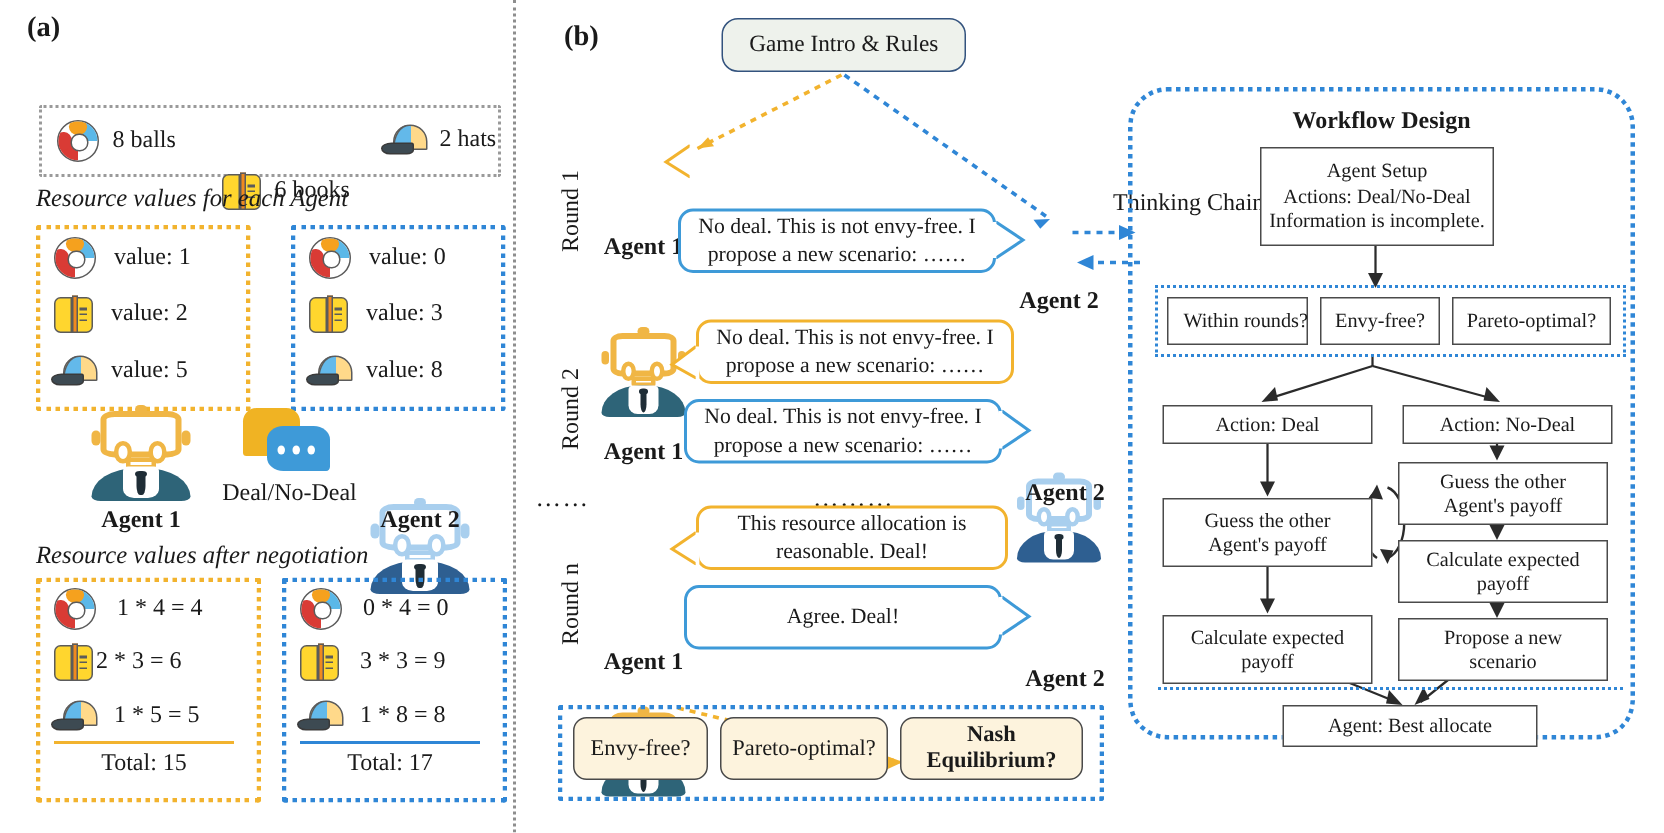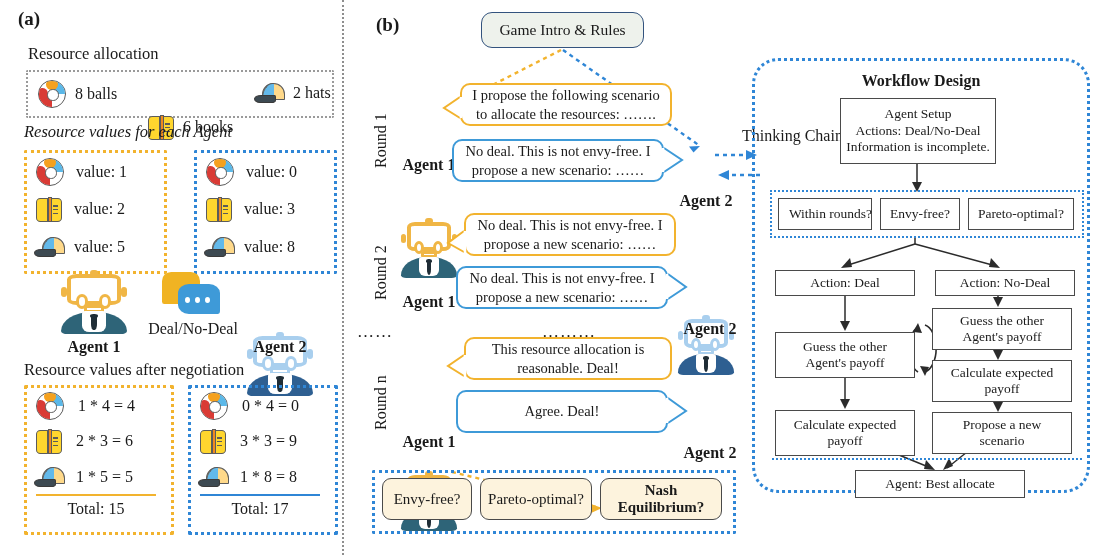--- a/index.html
+++ b/index.html
@@ -91,21 +91,20 @@
 </style>
 </head>
 <body>
 
 <div id="root">
 
   <div class="abs vdiv" style="left:342px;top:0;height:555px;"></div>
 
   <div class="abs panel-label" style="left:18px;top:8px;">(a)</div>
 
-  <div class="abs sec-title" style="left:28px;top:44px;">Resource allocation</div>
 
   <div class="abs dotbox-gray" style="left:26px;top:70px;width:304px;height:44px;"></div>
 
   <div class="abs res-row" style="left:38px;top:80px;">
     <span class="ico ball" style="width:26px;height:26px;">
       <span class="q seg-r"></span>
         <span class="q seg-b"></span>
         <span class="q seg-o"></span>
         <span class="q seg-r2"></span>
         <span class="ctr"></span>
@@ -233,21 +232,21 @@
       <span class="earR" style="background:#a9cfee;"></span>
     <span class="ant" style="background:#a9cfee;"></span>
     <span class="neck" style="border-color:#a9cfee;"></span>
     <span class="body" style="background:#2e5f91;"></span>
     <span class="shirt"></span>
       <span class="tieknot"></span>
       <span class="tie"></span>
   </div>
   <div class="abs agent-name" style="left:238px;top:338px;width:84px;">Agent 2</div>
 
-  <div class="abs sec-title" style="left:24px;top:360px;">Resource values after negotiation</div>
+  <div class="abs sec-title" style="left:24px;top:360px;font-style:italic;">Resource values after negotiation</div>
 
   <div class="abs dotbox-yellow" style="left:24px;top:385px;width:144px;height:144px;"></div>
   <div class="abs res-row" style="left:36px;top:392px;">
     <span class="ico ball" style="width:26px;height:26px;">
       <span class="q seg-r"></span>
         <span class="q seg-b"></span>
         <span class="q seg-o"></span>
         <span class="q seg-r2"></span>
         <span class="ctr"></span>
     </span>
@@ -255,21 +254,21 @@
   </div>
   <div class="abs res-row" style="left:36px;top:428px;">
     <span class="ico book" style="width:26px;height:26px;">
       <span class="pg pgL"></span>
         <span class="pg pgR"></span>
         <span class="spine"></span>
       <span class="ln" style="top:36%"></span>
         <span class="ln" style="top:50%"></span>
         <span class="ln" style="top:64%"></span>
     </span>
-    <span class="res-txt" style="margin-left:14px;">2 * 3 = 6</span>
+    <span class="res-txt" style="margin-left:2px;">2 * 3 = 6</span>
   </div>
   <div class="abs res-row" style="left:34px;top:466px;">
     <span class="ico cap" style="width:32px;height:22px;">
       <span class="crown"></span>
         <span class="panel"></span>
         <span class="brim"></span>
     </span>
     <span class="res-txt" style="margin-left:10px;">1 * 5 = 5</span>
   </div>
   <div class="totline-y" style="left:36px;top:494px;width:120px;"></div>
@@ -378,21 +377,20 @@
       <span class="earR" style="background:#f0b645;"></span>
     <span class="ant" style="background:#f0b645;"></span>
     <span class="neck" style="border-color:#f0b645;"></span>
     <span class="body" style="background:#2e6478;"></span>
     <span class="shirt"></span>
       <span class="tieknot"></span>
       <span class="tie"></span>
   </div>
   <div class="abs agent-name" style="left:394px;top:156px;width:70px;">Agent 1</div>
 
-  <div class="bub bub-y" style="left:460px;top:83px;width:212px;height:43px;padding:0 8px;">I propose the following scenario to allocate the resources: …….</div>
   <svg width="1109" height="555">
     <path d="M460,97 L444,108 L460,118" fill="#fff" stroke="#f2b32e" stroke-width="2"></path>
     <path d="M461,97 L461,118" stroke="#fff" stroke-width="2.5"></path>
   </svg>
 
   <div class="bub bub-b" style="left:452px;top:139px;width:212px;height:43px;padding:0 8px;">No deal. This is not envy-free. I propose a new scenario: ……</div>
   <svg width="1109" height="555">
     <path d="M664,148 L682,160 L664,172" fill="#fff" stroke="#3e9ad8" stroke-width="2"></path>
     <path d="M663,148 L663,172" stroke="#fff" stroke-width="2.5"></path>
   </svg>

